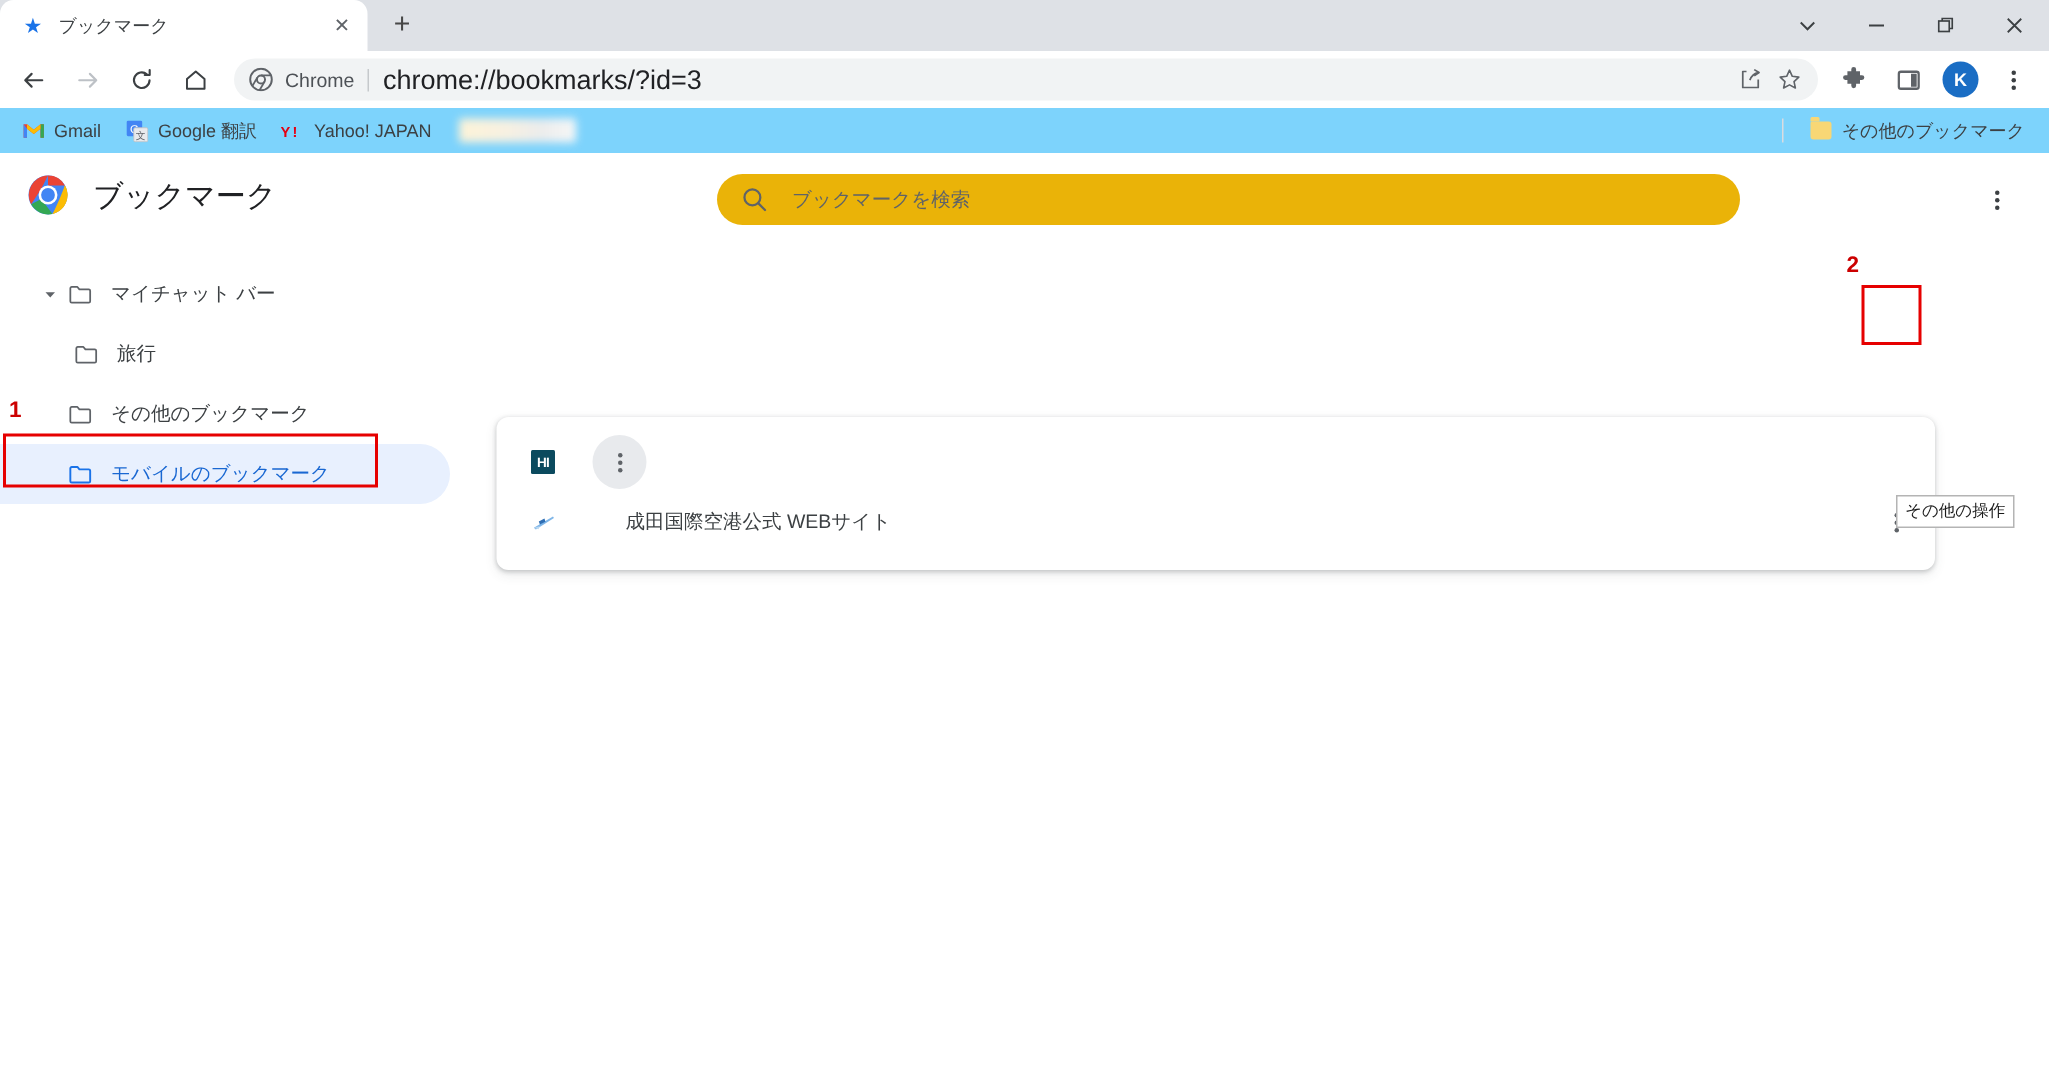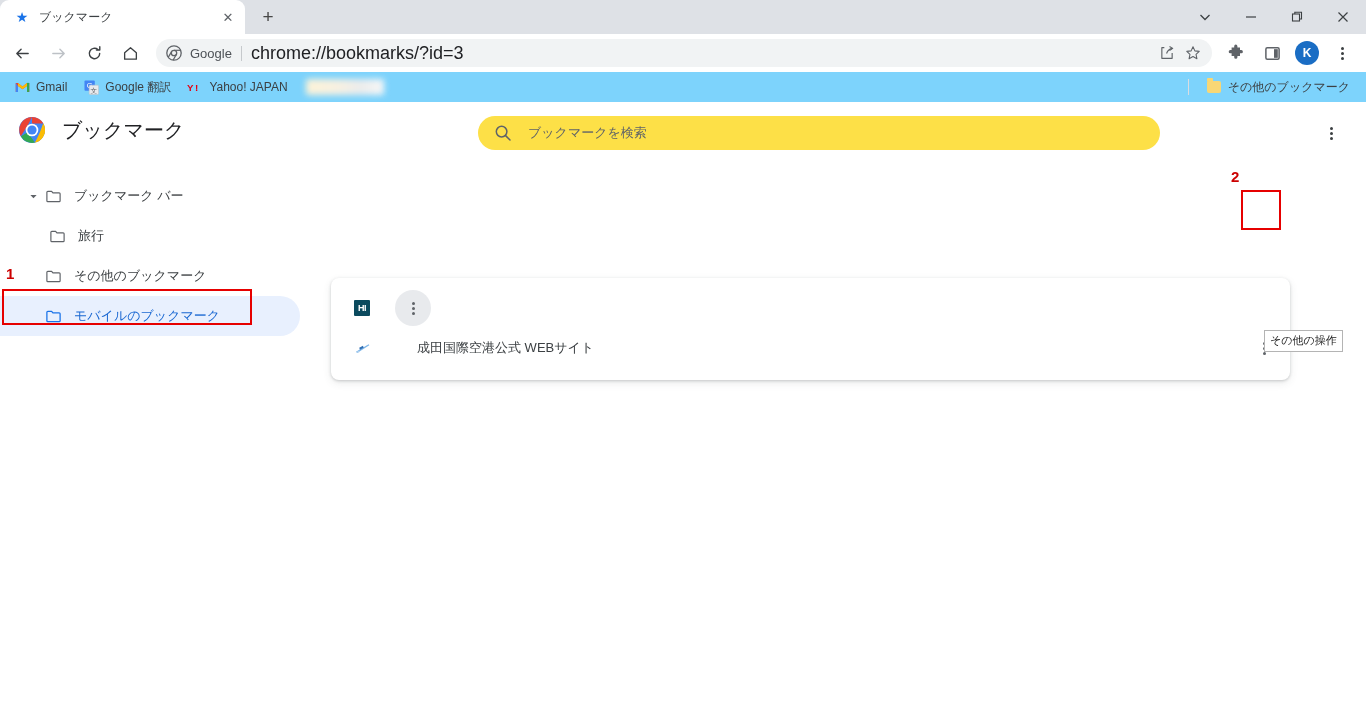--- a/index.html
+++ b/index.html
@@ -157,21 +157,21 @@
     position: relative;
   }
   .chrome-logo { width: 28px; height: 28px; flex: 0 0 28px; }
   .page-title {
     font-size: 20px; color: #202124; margin-left: 16px;
     white-space: nowrap; font-weight: 400;
   }
   .searchbox {
     position: absolute; left: 478px; top: 14px;
     width: 682px; height: 34px;
-    background: #fde047; border-radius: 17px;
+    background: #eab308; border-radius: 17px;
     display: flex; align-items: center; padding: 0 16px;
   }
   .search-icon { width: 18px; height: 18px; color: #5f6368; flex: 0 0 18px; }
   .search-placeholder {
     margin-left: 16px; font-size: 13px; color: #5f6368;
   }
   .page-menu {
     position: absolute; right: 22px; top: 18px;
     width: 26px; height: 26px;
     display: flex; align-items: center; justify-content: center;
@@ -332,21 +332,21 @@
   <div class="omnibox">
     <span class="omni-chrome-icon">
       <svg viewBox="0 0 16 16" width="16" height="16">
         <circle cx="8" cy="8" r="7.2" fill="none" stroke="#5f6368" stroke-width="1.3"></circle>
         <circle cx="8" cy="8" r="2.7" fill="none" stroke="#5f6368" stroke-width="1.3"></circle>
         <path d="M8 5.3 H15" stroke="#5f6368" stroke-width="1.2"></path>
         <path d="M5.6 6.6 L2.2 12.4" stroke="#5f6368" stroke-width="1.2"></path>
         <path d="M10.4 9.4 L7 15.2" stroke="#5f6368" stroke-width="1.2"></path>
       </svg>
     </span>
-    <span class="omni-scheme">Google</span>
+    <span class="omni-scheme">Chrome</span>
     <span class="omni-sep"></span>
     <span class="omni-url">chrome://bookmarks/?id=3</span>
     <span class="omni-actions">
       <span class="omni-icon">
         <svg width="16" height="16" viewBox="0 0 18 18">
             <path d="M6 3 H3.2 V15 H14.8 V9" stroke="#5f6368" stroke-width="1.3" fill="none" stroke-linejoin="round"></path>
             <path d="M8.5 9.5 C9.8 6 12 4.2 15 3.8" stroke="#5f6368" stroke-width="1.3" fill="none"></path>
             <path d="M11.8 1.6 L15.4 3.8 L11.8 6.2" stroke="#5f6368" stroke-width="1.3" fill="none" stroke-linejoin="round"></path>
           </svg>
       </span>
@@ -465,21 +465,21 @@
       <span class="arrow">
         <svg width="9" height="9" viewBox="0 0 10 10">
             <path d="M1.5 3.2 L5 7 L8.5 3.2 Z" fill="#5f6368"></path>
           </svg>
       </span>
       <span class="fold">
         <svg width="17" height="17" viewBox="0 0 18 18">
             <path d="M2 4.5 A1 1 0 0 1 3 3.5 H7 L8.4 5.2 H15 A1 1 0 0 1 16 6.2 V13.5 A1 1 0 0 1 15 14.5 H3 A1 1 0 0 1 2 13.5 Z" stroke="#5f6368" stroke-width="1.25" fill="none" stroke-linejoin="round"></path>
           </svg>
       </span>
-      <span class="lbl">ブックマーク バー</span>
+      <span class="lbl">マイチャット バー</span>
     </div>
 
     <div class="tree-row indent-2">
       <span class="fold">
         <svg width="17" height="17" viewBox="0 0 18 18">
             <path d="M2 4.5 A1 1 0 0 1 3 3.5 H7 L8.4 5.2 H15 A1 1 0 0 1 16 6.2 V13.5 A1 1 0 0 1 15 14.5 H3 A1 1 0 0 1 2 13.5 Z" stroke="#5f6368" stroke-width="1.25" fill="none" stroke-linejoin="round"></path>
           </svg>
       </span>
       <span class="lbl">旅行</span>
     </div>

